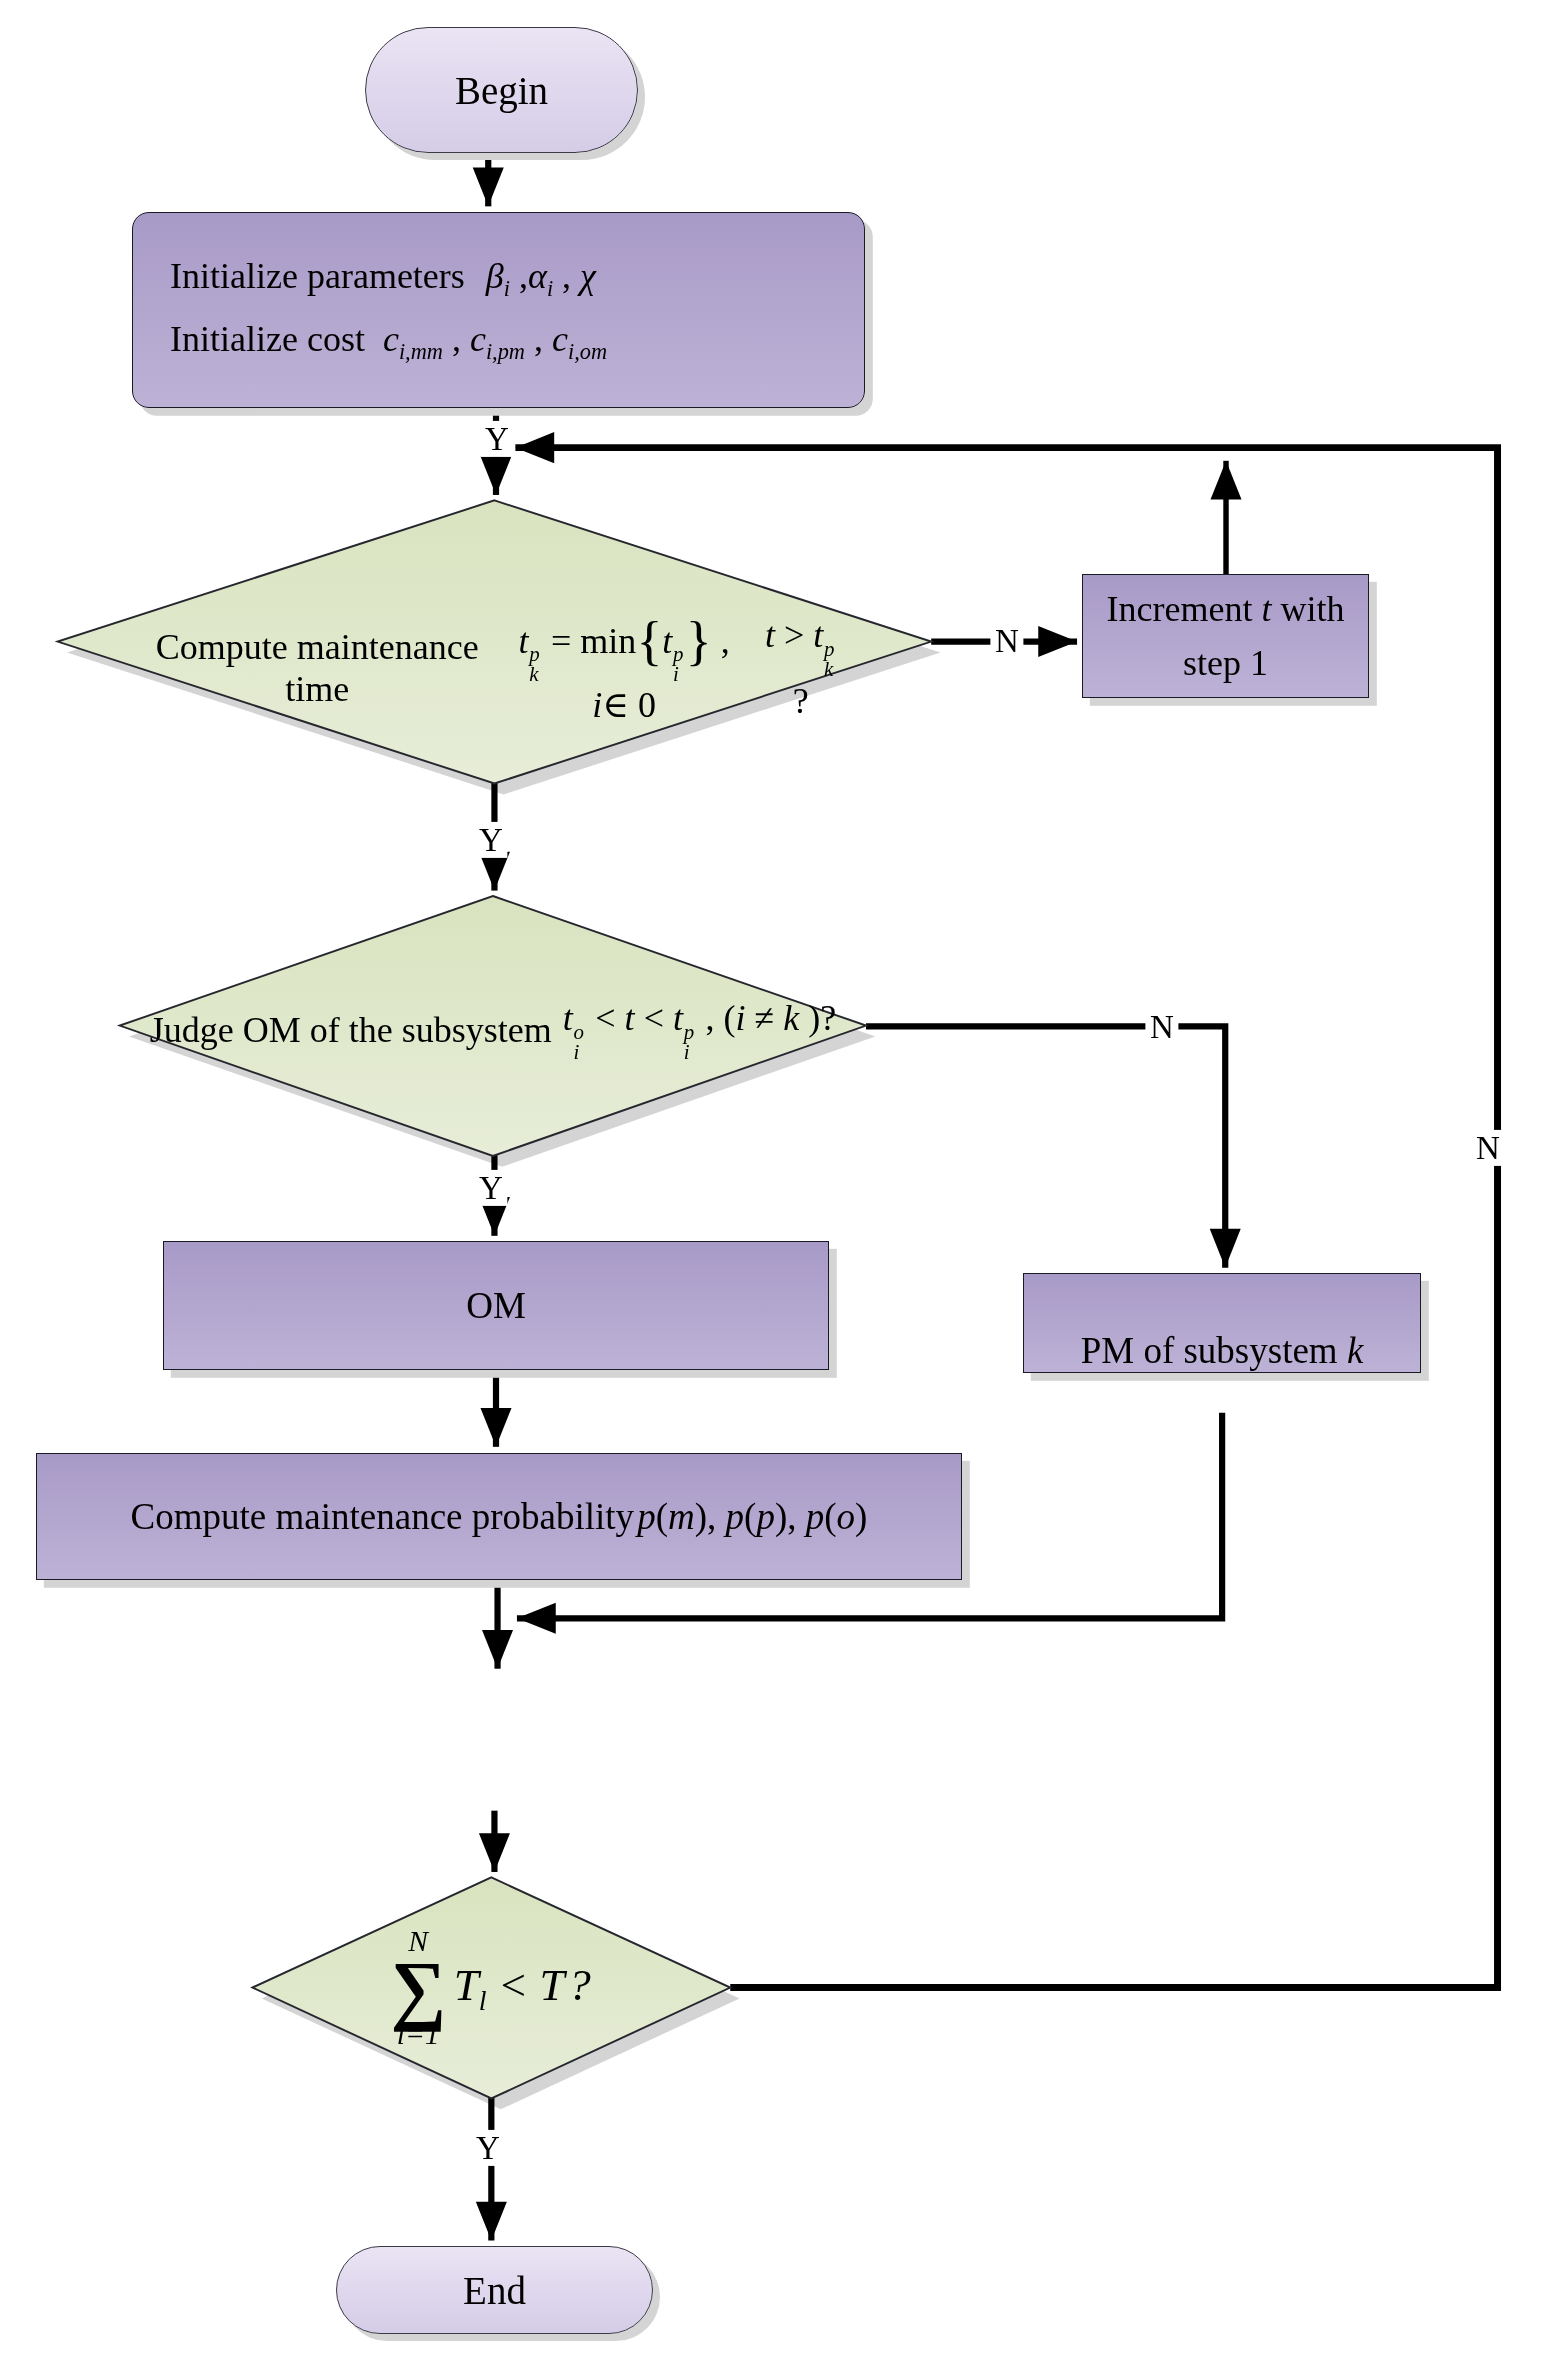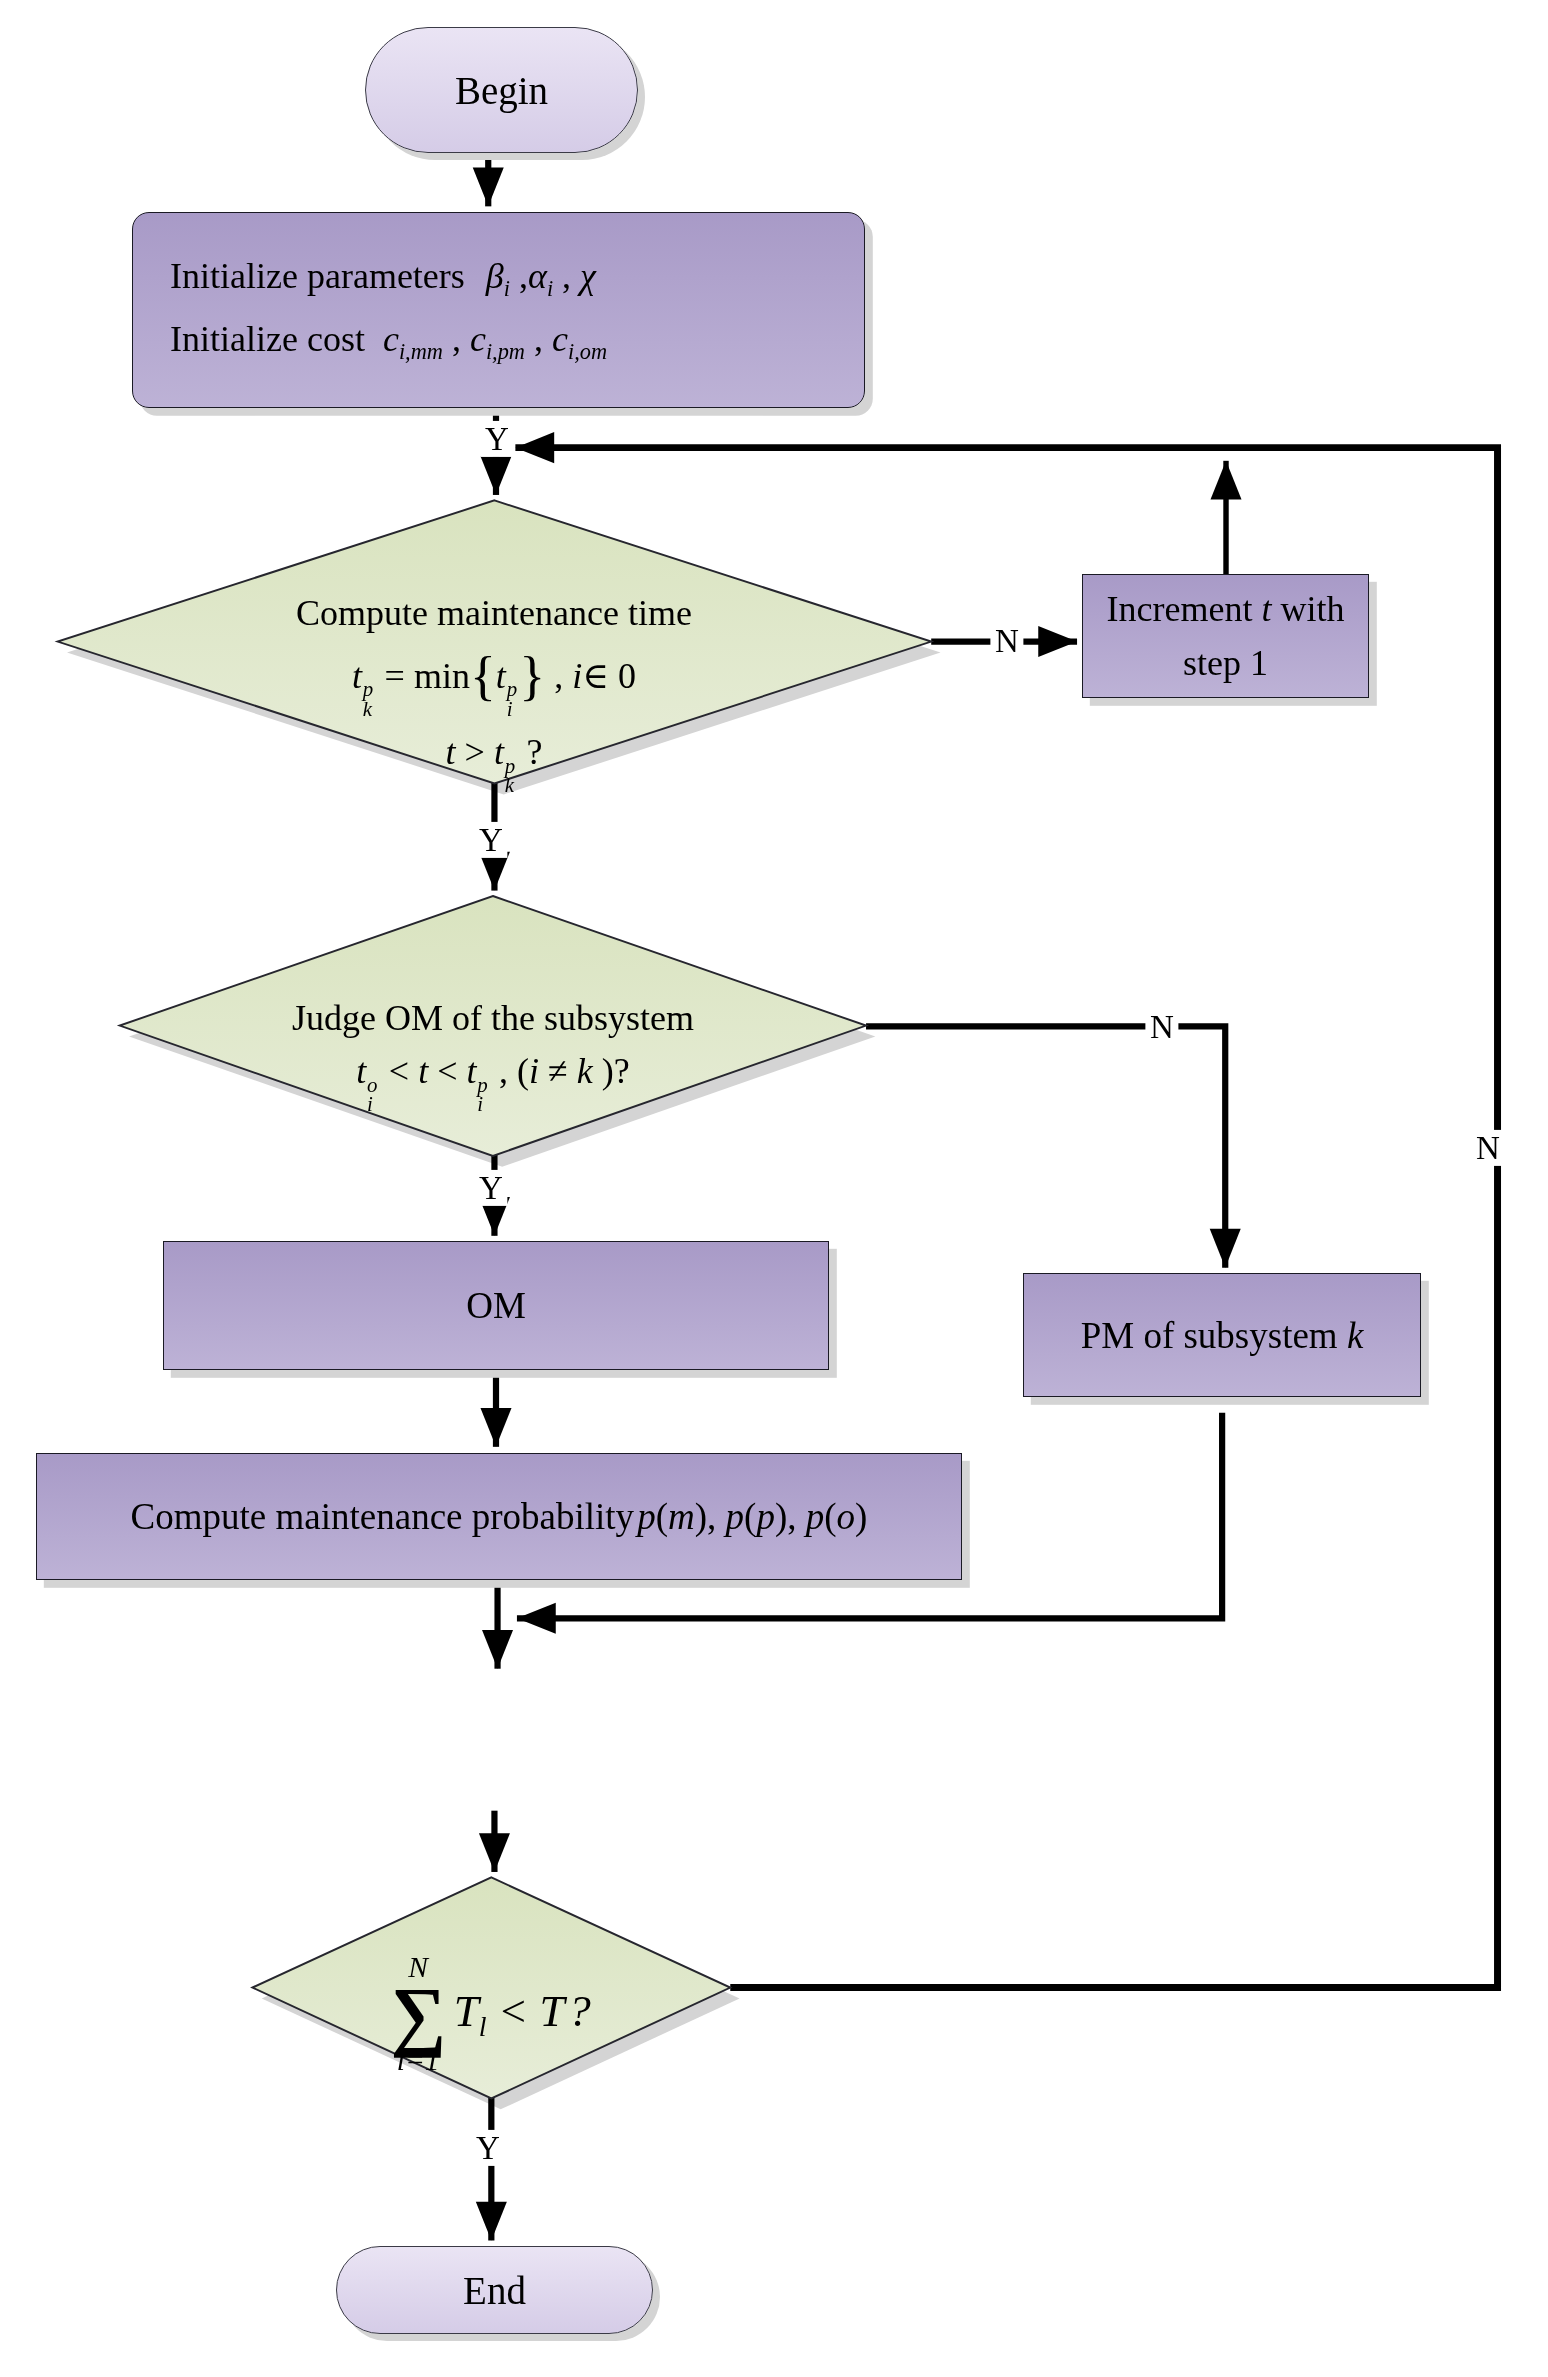--- a/index.html
+++ b/index.html
@@ -12,22 +12,22 @@
   body{font-family:"Liberation Serif","DejaVu Serif",serif;color:#000;}
   .canvas{position:relative;width:1549px;height:2377px;background:#fff;overflow:hidden;}
   .wires{position:absolute;left:0;top:0;z-index:1;}
 
   .node{position:absolute;z-index:3;display:flex;flex-direction:column;align-items:center;
         justify-content:center;text-align:center;box-sizing:border-box;}
   .rect{background:linear-gradient(180deg,var(--purple-top),var(--purple-bottom));
         border:1.6px solid var(--outline);box-shadow:7.8px 7.8px 0 0 var(--shadow);}
   .terminal{background:linear-gradient(180deg,var(--terminal-top),var(--terminal-bottom));
         border:1.6px solid #3a3a46;box-shadow:7px 7px 0 0 var(--shadow);}
-  .dtext{position:absolute;z-index:4;display:flex;flex-direction:column;align-items:center;
-        justify-content:center;text-align:center;margin-top:26px;}
+  .dtext{position:absolute;z-index:4;display:flex;flex-direction:row;align-items:center;
+        justify-content:center;text-align:center;}
 
   .t-begin{font-size:39px;}
   .t-init{font-size:36px;align-items:flex-start;text-align:left;padding-left:37px;gap:15.5px;}
   .t-box{font-size:37px;}
   .t-inc{font-size:36px;line-height:1.5;padding:0 18px;justify-content:center;}
   .t-d{font-size:36px;gap:11px;}
   .t-cost{font-size:38px;}
 
   .edge-label{position:absolute;z-index:5;font-size:33px;line-height:1;
         transform:translate(-50%,-50%);padding:1.6px 4.7px;background:#ffffff;}
@@ -108,21 +108,21 @@
   </div>
 
   <div class="node rect t-inc" style="left:1082px;top:574px;width:287px;height:124px;">
     <span>Increment <i>t</i> with<br>step 1</span>
   </div>
 
   <div class="node rect t-box" style="left:163px;top:1241px;width:666px;height:129px;">
     <span>OM</span>
   </div>
 
-  <div class="node rect t-box" style="left:1023px;top:1273px;width:398px;height:124px;">
+  <div class="node rect t-box" style="left:1023px;top:1273px;width:398px;height:100px;justify-content:flex-end;">
     <span>PM of subsystem <i>k</i></span>
   </div>
 
   <div class="node rect t-box" style="left:36px;top:1453px;width:926px;height:127px;">
     <span>Compute maintenance probability <i>p</i>(<i>m</i>), <i>p</i>(<i>p</i>), <i>p</i>(<i>o</i>)</span>
   </div>
 
 
   <div class="node terminal t-begin" style="left:336px;top:2246px;width:317px;height:88px;border-radius:59px;">
     <span>End</span>

